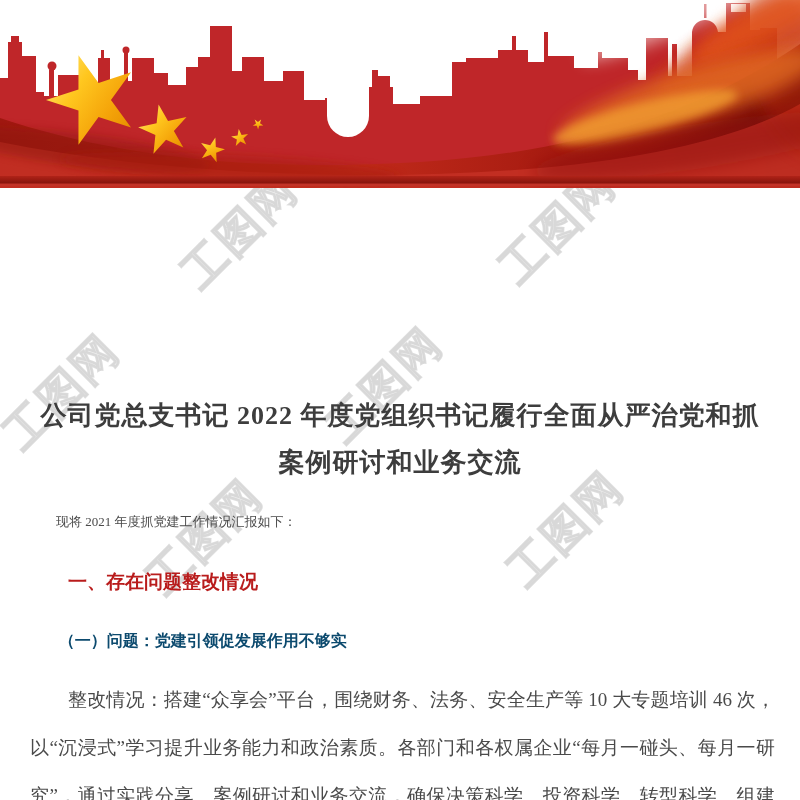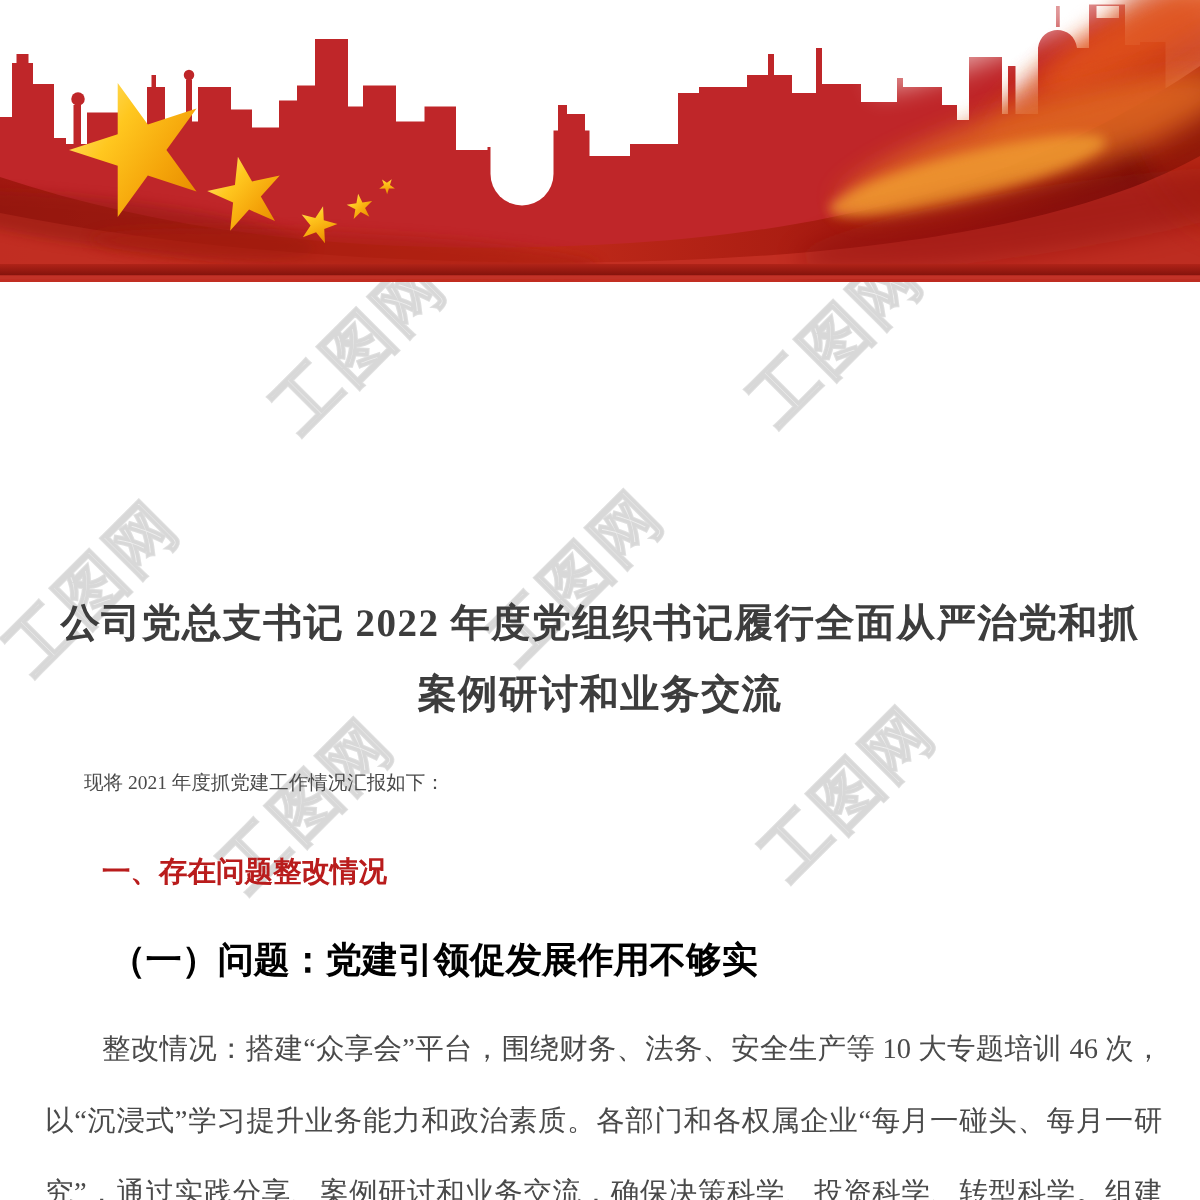--- a/index.html
+++ b/index.html
@@ -24,21 +24,21 @@
   .intro{
     position:absolute;top:498px;left:30px;right:25px;
     font-size:13px;line-height:47px;color:#4a4a4a;text-indent:2em;
   }
   .h1{
     position:absolute;top:558px;left:30px;right:25px;
     font-size:19px;line-height:47px;font-weight:700;color:#b91c1c;text-indent:2em;
   }
   .h2{
     position:absolute;top:617px;left:30px;right:25px;
-    font-size:24px;line-height:48px;font-weight:700;color:#000000;text-indent:1.8em;
+    font-size:16px;line-height:48px;font-weight:700;color:#0c4a6e;text-indent:1.8em;
   }
   .para{
     position:absolute;top:676px;left:30px;right:25px;height:130px;
     font-size:19px;line-height:48px;color:#4a4a4a;text-indent:2em;
     text-align:justify;overflow:hidden;
   }
 </style>
 </head>
 <body>
 

